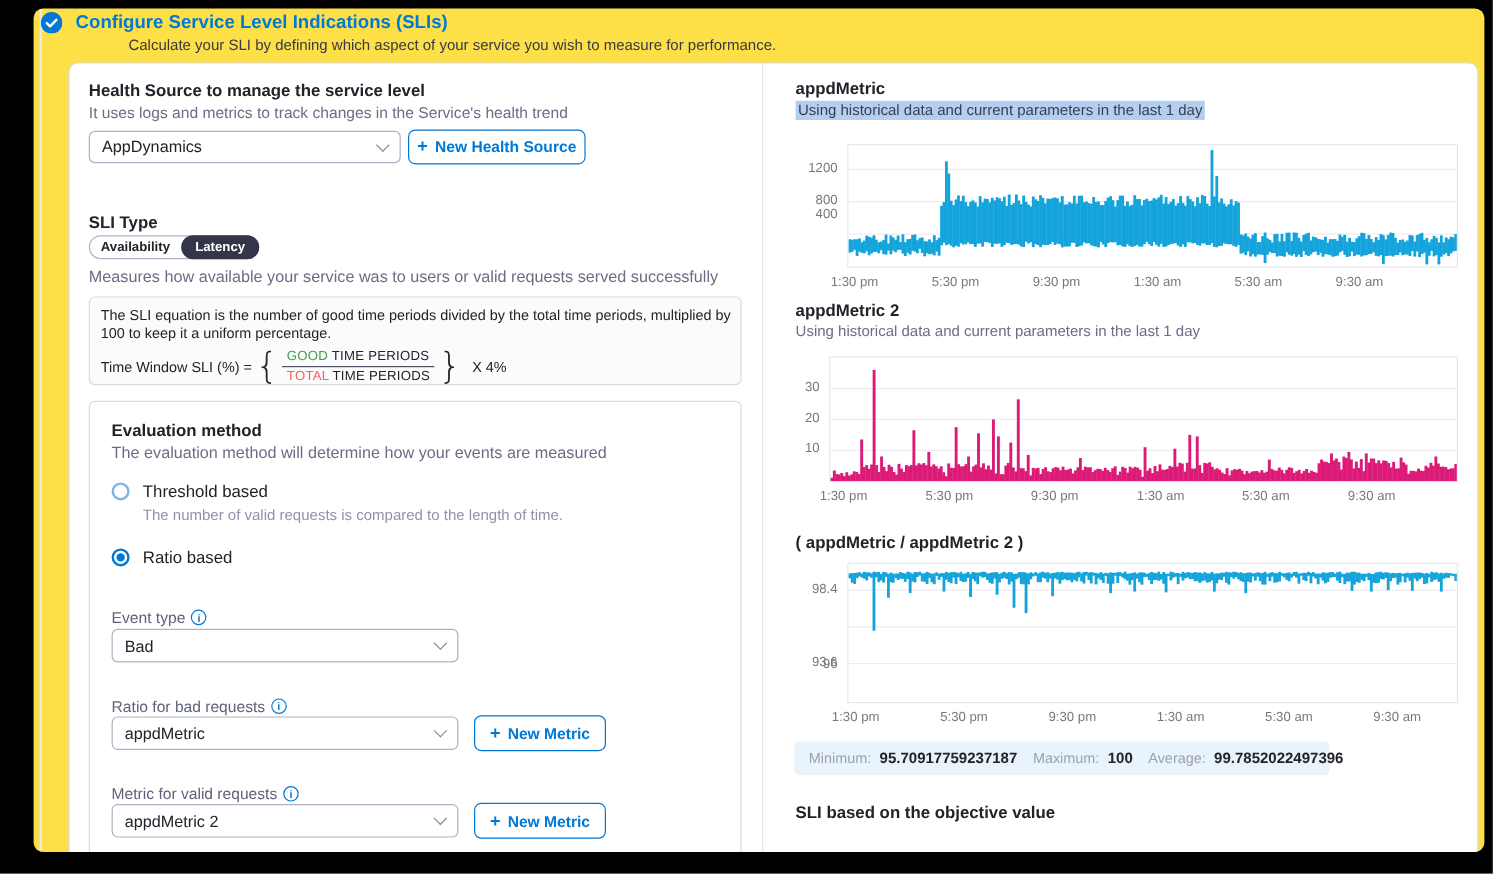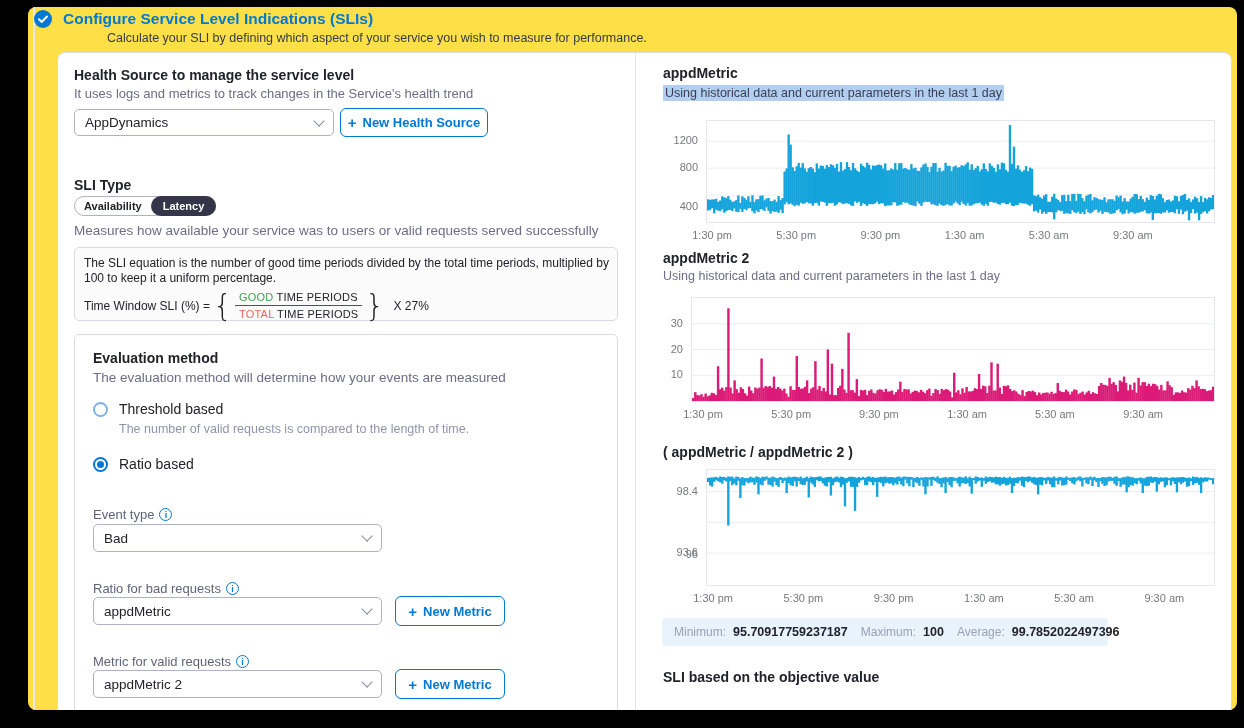--- a/index.html
+++ b/index.html
@@ -94,21 +94,21 @@
     <div class="abs eq-box" style="left:16px;top:194px;width:544px;height:74px;">
       <div class="eq-text">The SLI equation is the number of good time periods divided by the total time periods, multiplied by 100 to keep it a uniform percentage.</div>
       <div class="eq-row">
         <span>Time Window SLI (%) =</span>
         <span class="brace">{</span>
         <span class="frac">
           <span class="num"><span class="green">GOOD</span><span> TIME PERIODS</span></span>
           <span class="den"><span class="red">TOTAL</span><span> TIME PERIODS</span></span>
         </span>
         <span class="brace">}</span>
-        <span style="margin-left:6px;">X 27%</span>
+        <span style="margin-left:6px;">X 4%</span>
       </div>
     </div>
 
     <div class="abs eval-box" style="left:16px;top:281px;width:544px;height:430px;">
       <div class="abs lbl-bold" style="left:18px;top:15px;">Evaluation method</div>
       <div class="abs lbl-help" style="left:18px;top:35px;font-size:13.5px;">The evaluation method will determine how your events are measured</div>
 
       <div class="abs radio off" style="left:18px;top:67px;"></div>
       <div class="abs radio-label" style="left:44px;top:66px;">Threshold based</div>
       <div class="abs radio-desc" style="left:44px;top:87px;">The number of valid requests is compared to the length of time.</div>
@@ -150,21 +150,21 @@
         <span class="plus">+</span>
         <span>New Metric</span>
       </div>
     </div>
 
     <div class="divider-v"></div>
 
     <div class="abs chart-title" style="left:605px;top:12px;">appdMetric</div>
     <div class="abs" style="left:605px;top:30px;"><span class="chart-sub hl">Using historical data and current parameters in the last 1 day</span></div>
     <div class="ylabels" style="left:596px;top:67px;width:44px;height:101px;">
-        <div class="ytick" style="top: 80px;">400</div>
+        <div class="ytick" style="top: 53px;">400</div>
         <div class="ytick" style="top: 41.1333px;">800</div>
         <div class="ytick" style="top: 14.2px;">1200</div>
       </div>
     <div class="plot" style="left:648px;top:67px;width:507px;height:101px;"><svg width="507" height="101">
           <line x1="0" x2="507" y1="74.1" y2="74.1" stroke="#ECEDF3"></line>
           <line x1="0" x2="507" y1="47.1" y2="47.1" stroke="#ECEDF3"></line>
           <line x1="0" x2="507" y1="20.2" y2="20.2" stroke="#ECEDF3"></line>
           <rect x="0.00" y="78.35" width="2.36" height="11.13" fill="#14A4DB"></rect>
           <rect x="2.01" y="78.84" width="2.36" height="9.99" fill="#14A4DB"></rect>
           <rect x="4.02" y="78.41" width="2.36" height="8.78" fill="#14A4DB"></rect>

